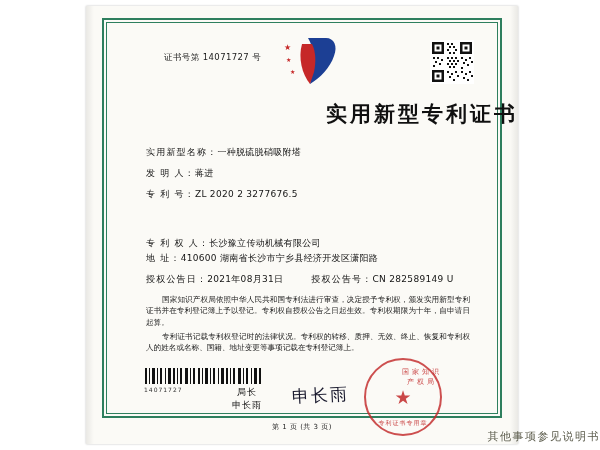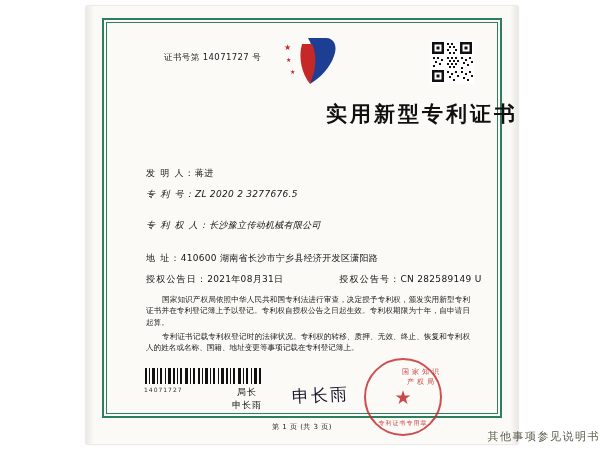--- a/index.html
+++ b/index.html
@@ -110,28 +110,28 @@
     display: inline-block;
     letter-spacing: 1.2px;
   }
   .field .val {
     display: inline-block;
     letter-spacing: 0.3px;
   }
 
   .f1 { top: 140px; }
   .f2 { top: 161px; }
-  .f3 { top: 182px; font-style: italic; }
+  .f3 { top: 182px; }
   .f4 { top: 209px; }
-  .f5 { top: 213px; font-style: italic; }
+  .f5 { top: 231px; }
   .f6 { top: 246px; }
   .f7 { top: 267px; }
 
   .f7 .second {
-    margin-left: 56px;
+    margin-left: 28px;
   }
 
   
   #para1 {
     position: absolute;
     left: 60px;
     right: 48px;
     top: 288px;
     font-size: 7.6px;
     line-height: 11.4px;
@@ -355,20 +355,23 @@
           <rect x="39" y="31" width="2" height="2"></rect>
             <rect x="33" y="37" width="2" height="2"></rect>
           <rect x="37" y="39" width="2" height="2"></rect>
             <rect x="41" y="35" width="2" height="2"></rect>
         </g>
       </svg>
     </div>
 
     <div id="title">实用新型专利证书</div>
 
+    <div class="field f1">
+      <span class="lbl">实用新型名称：</span><span class="val">一种脱硫脱硝吸附塔</span>
+    </div>
     <div class="field f2">
       <span class="lbl">发 明 人：</span><span class="val">蒋进</span>
     </div>
     <div class="field f3">
       <span class="lbl">专 利 号：</span><span class="val">ZL 2020 2 3277676.5</span>
     </div>
     <div class="field f5">
       <span class="lbl">专 利 权 人：</span><span class="val">长沙豫立传动机械有限公司</span>
     </div>
     <div class="field f6">

